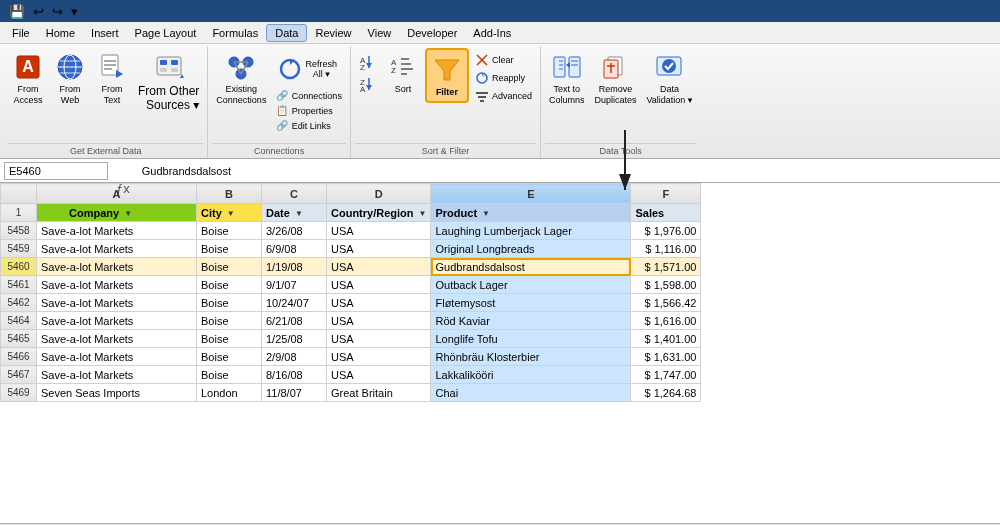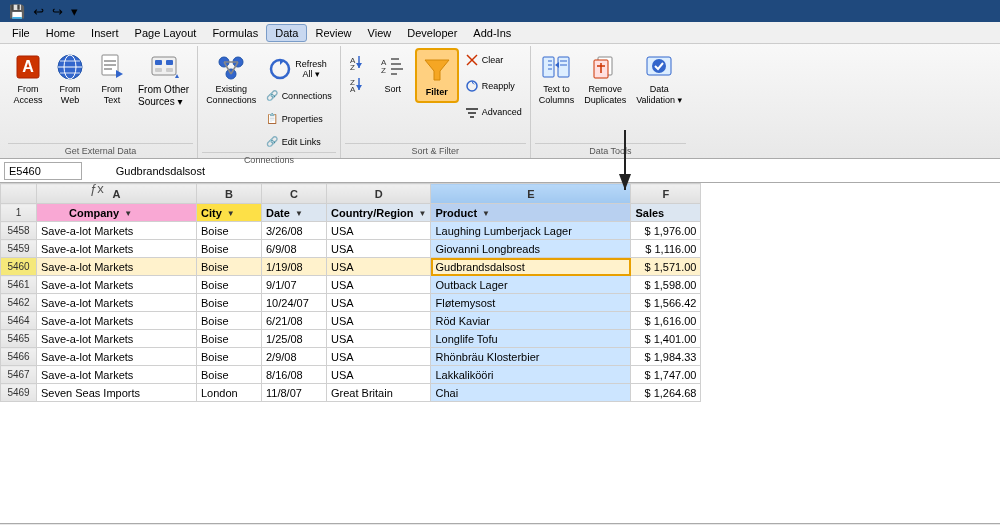--- a/index.html
+++ b/index.html
@@ -100,42 +100,42 @@
       font-size: 9.5px;
       gap: 3px;
       background: none;
       border: none;
       white-space: nowrap;
     }
     .ribbon-sm-group {
       display: flex;
       flex-direction: column;
       justify-content: center;
-      gap: 10px;
+      gap: 2px;
       padding: 2px 0;
     }
     
     .filter-active {
       background: #ffd080;
       border: 2px solid #e8a000 !important;
       border-radius: 4px;
     }
 
     
     .formula-bar {
       background: white;
       border-bottom: 1px solid #aaa;
       display: flex;
       align-items: center;
       height: 24px;
       padding: 0 4px;
       gap: 4px;
     }
     .name-box {
-      width: 78px;
+      width: 104px;
       border: 1px solid #aaa;
       padding: 1px 4px;
       font-size: 11px;
       height: 18px;
     }
     .formula-icon { font-size: 13px; color: #555; cursor: pointer; padding: 0 4px; margin-top: 36px; }
     .formula-input {
       flex: 1;
       border: none;
       outline: none;
@@ -313,21 +313,21 @@
           <div class="ribbon-icon">
             <svg width="30" height="30" viewBox="0 0 30 30">
               <rect x="3" y="5" width="24" height="18" rx="2" fill="#f0f0f0" stroke="#888" stroke-width="1"></rect>
               <rect x="6" y="8" width="7" height="5" rx="1" fill="#3366cc"></rect>
               <rect x="17" y="8" width="7" height="5" rx="1" fill="#3366cc"></rect>
               <rect x="6" y="16" width="7" height="4" rx="1" fill="#cccccc"></rect>
               <rect x="17" y="16" width="7" height="4" rx="1" fill="#cccccc"></rect>
               <polygon points="28,22 30,26 26,26" fill="#3366cc"></polygon>
             </svg>
           </div>
-          <span style="font-size:10px;line-height:1.2;text-align:left;">From Other<br>Sources ▾</span>
+          <span style="font-size:12px;line-height:1.2;text-align:right;">From Other<br>Sources ▾</span>
         </button>
       </div>
       <div class="ribbon-group-label">Get External Data</div>
     </div>
 
     <div class="ribbon-group">
       <div class="ribbon-group-items">
         <button class="ribbon-btn">
           <div class="ribbon-icon">
             <svg width="30" height="30" viewBox="0 0 30 30">
@@ -515,21 +515,21 @@
         <th class="row-num col-header"></th>
         <th class="col-header col-a">A</th>
         <th class="col-header col-b">B</th>
         <th class="col-header col-c">C</th>
         <th class="col-header col-d">D</th>
         <th class="col-header col-e" style="background:linear-gradient(to bottom,#b8d8f8,#a0c8f0);">E</th>
         <th class="col-header col-f">F</th>
       </tr>
       <tr class="header-row">
         <td class="row-num">1</td>
-        <td class="cell" style="font-weight:bold;background:#f9a8d4;padding-left:32px;">
+        <td class="cell" style="font-weight:bold;background:#84cc16;padding-left:32px;">
           <span>Company</span>
           <span class="filter-arrow">▼</span>
         </td>
         <td class="cell" style="font-weight:bold;background:#fde047;">
           <span>City</span>
           <span class="filter-arrow">▼</span>
         </td>
         <td class="cell" style="font-weight:bold;background:#dce6f1;">
           <span>Date</span>
           <span class="filter-arrow">▼</span>
@@ -556,21 +556,21 @@
     <td class="cell">USA</td>
     <td class="cell cell-e">Laughing Lumberjack Lager</td>
     <td class="cell cell-right">$ 1,976.00</td>
   </tr>
         <tr>
     <td class="row-num" style="">5459</td>
     <td class="cell">Save-a-lot Markets</td>
     <td class="cell">Boise</td>
     <td class="cell">6/9/08</td>
     <td class="cell">USA</td>
-    <td class="cell cell-e">Giovanni Longbreads</td>
+    <td class="cell cell-e">Original Longbreads</td>
     <td class="cell cell-right">$ 1,116.00</td>
   </tr>
         <tr>
     <td class="row-num" style="background:#f5e87a;">5460</td>
     <td class="cell cell-selected">Save-a-lot Markets</td>
     <td class="cell cell-selected">Boise</td>
     <td class="cell cell-selected">1/19/08</td>
     <td class="cell cell-selected">USA</td>
     <td class="cell cell-highlight">Gudbrandsdalsost</td>
     <td class="cell cell-right cell-selected">$ 1,571.00</td>
@@ -611,21 +611,21 @@
     <td class="cell cell-e">Longlife Tofu</td>
     <td class="cell cell-right">$ 1,401.00</td>
   </tr>
         <tr>
     <td class="row-num" style="">5466</td>
     <td class="cell">Save-a-lot Markets</td>
     <td class="cell">Boise</td>
     <td class="cell">2/9/08</td>
     <td class="cell">USA</td>
     <td class="cell cell-e">Rhönbräu Klosterbier</td>
-    <td class="cell cell-right">$ 1,984.33</td>
+    <td class="cell cell-right">$ 1,631.00</td>
   </tr>
         <tr>
     <td class="row-num" style="">5467</td>
     <td class="cell">Save-a-lot Markets</td>
     <td class="cell">Boise</td>
     <td class="cell">8/16/08</td>
     <td class="cell">USA</td>
     <td class="cell cell-e">Lakkalikööri</td>
     <td class="cell cell-right">$ 1,747.00</td>
   </tr>

